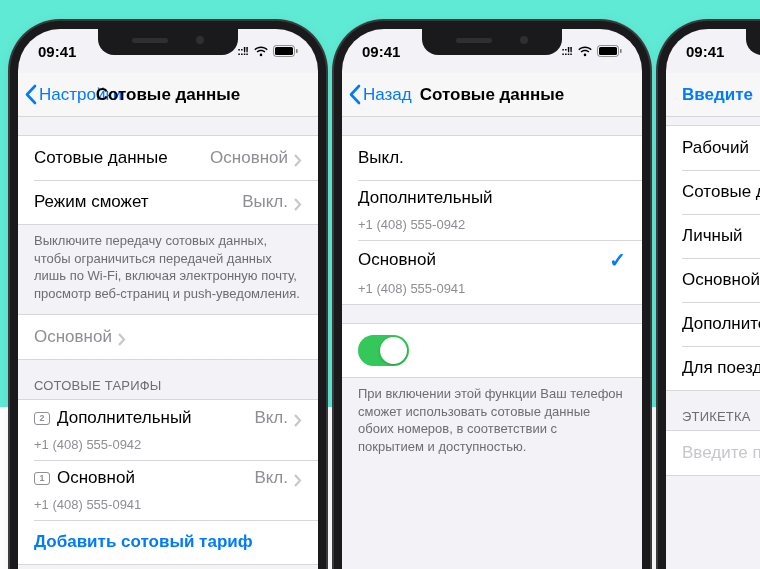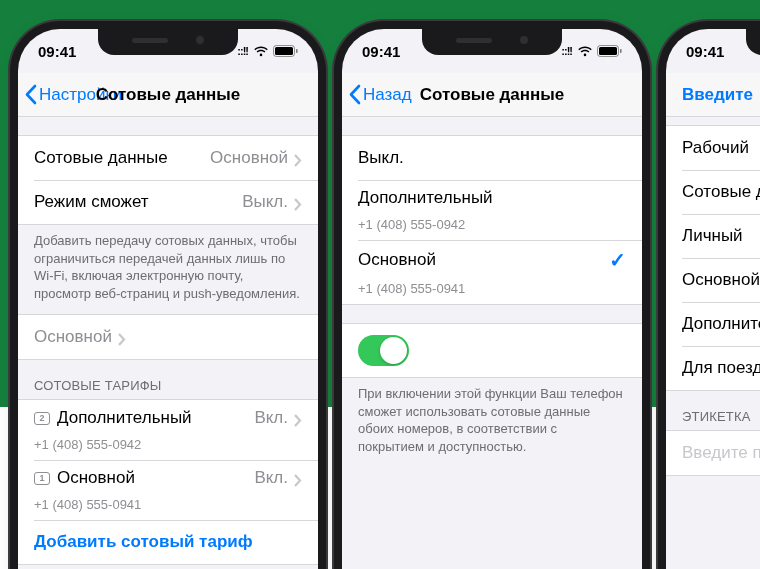--- a/index.html
+++ b/index.html
@@ -1,17 +1,17 @@
 <!DOCTYPE html>
 <html><head>
 <meta charset="utf-8">
 <style>
   * { box-sizing: border-box; -webkit-font-smoothing: antialiased; }
   body { margin: 0; padding: 0; background: #fff; font-family: -apple-system, "SF Pro Text", "Helvetica Neue", Arial, sans-serif; width: 760px; height: 569px; overflow: hidden; }
-  .stage { position: relative; width: 760px; height: 407px; background: #15803d; }
+  .stage { position: relative; width: 760px; height: 407px; background: #5eead4; }
 
   .phone { position: absolute; top: 29px; width: 300px; height: 600px; background: #f2f2f7; border-radius: 42px; box-shadow: 0 0 0 8px #1a1a1c, 0 0 0 10px #3a3a3c, 0 2px 18px rgba(0,0,0,.25); overflow: hidden; }
   .phone.p1 { left: 18px; }
   .phone.p2 { left: 342px; }
   .phone.p3 { left: 666px; }
 
   .notch { position: absolute; top: 0; left: 50%; transform: translateX(-50%); width: 140px; height: 26px; background: #1a1a1c; border-bottom-left-radius: 16px; border-bottom-right-radius: 16px; z-index: 30; }
   .notch::before { content: ""; position: absolute; left: 34px; top: 9px; width: 36px; height: 5px; background: #2f2f31; border-radius: 3px; }
   .notch::after { content: ""; position: absolute; right: 34px; top: 7px; width: 8px; height: 8px; background: #2f2f31; border-radius: 50%; }
 
@@ -101,21 +101,21 @@
               </svg></span>
         </div>
         <div class="row">
           <span class="label">Режим сможет</span>
           <span class="value">Выкл.</span>
           <span class="chev"><svg viewBox="0 0 8 13">
                 <path d="M1 1l5 5.5L1 12"></path>
               </svg></span>
         </div>
       </div>
-      <div class="footer-text">Добавить передачу сотовых данных, чтобы ограничиться передачей данных лишь по Wi-Fi, включая электронную почту, просмотр веб-страниц и push-уведомления.</div>
+      <div class="footer-text">Выключите передачу сотовых данных, чтобы ограничиться передачей данных лишь по Wi-Fi, включая электронную почту, просмотр веб-страниц и push-уведомления.</div>
 
       <div class="section-gap small"></div>
       <div class="group">
         <div class="row">
           <span class="value">Основной</span>
           <span class="chev"><svg viewBox="0 0 8 13">
                 <path d="M1 1l5 5.5L1 12"></path>
               </svg></span>
         </div>
       </div>

